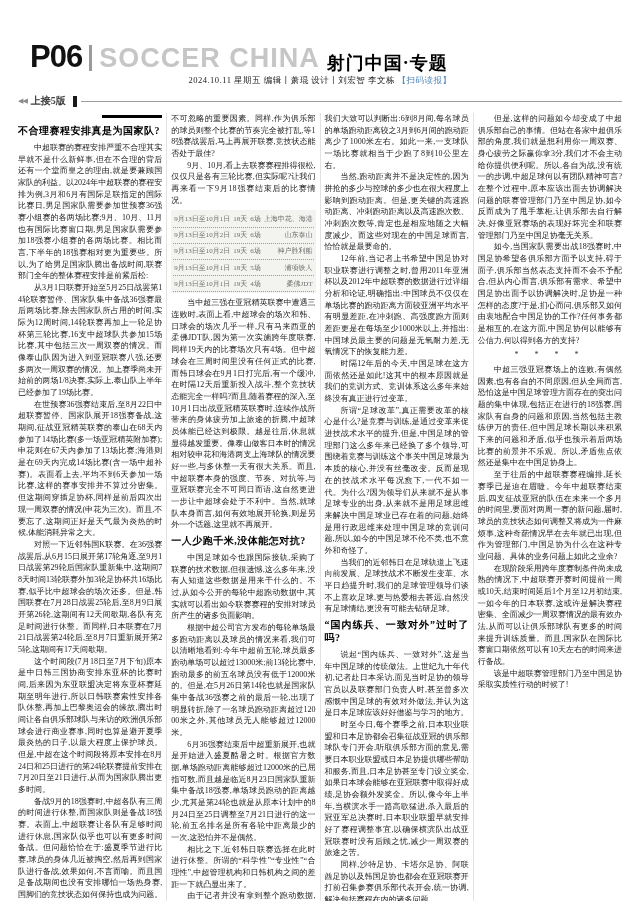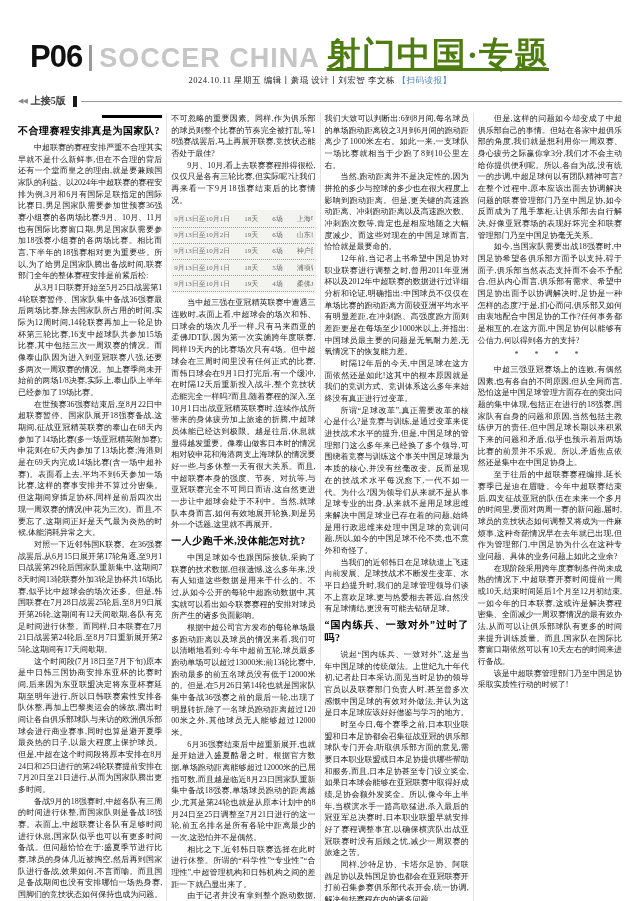--- a/index.html
+++ b/index.html
@@ -7,21 +7,21 @@
     width:640px;height:901px;background:#ffffff;overflow:hidden;
     font-family:"Liberation Serif", serif;color:#1a1a1a;
     -webkit-font-smoothing:antialiased;
   }
   
   .masthead{padding-top:8px;}
   .masthead-row{display:flex;align-items:flex-end;gap:7px;margin-left:30px;width:560px;}
   .page-no{font-family:"Liberation Sans",sans-serif;font-weight:900;font-size:31px;line-height:1;color:#111;letter-spacing:-1px;}
   .mast-sep{width:3px;height:26px;background:#9a9a9a;margin-bottom:1px;}
   .brand{font-family:"Liberation Sans",sans-serif;font-weight:900;font-size:27px;line-height:1;color:#c6c6c6;letter-spacing:1px;margin-top:37px;}
-  .cn-title{font-weight:900;font-size:34px;line-height:1;color:#4d7c0f;letter-spacing:1px;text-decoration:underline;}
+  .cn-title{font-weight:900;font-size:18px;line-height:1;color:#000000;letter-spacing:1px;}
   .dateline{margin-top:3px;text-align:center;font-size:8.5px;color:#222;letter-spacing:.5px;}
   .dateline .extra{color:#4d84b8;}
   
   .cont-row{display:flex;align-items:center;margin:7px 18px 5px 18px;gap:4px;}
   .cont-arrow{font-size:7px;color:#8a8a8a;letter-spacing:-1px;}
   .cont-label{font-size:10px;font-weight:bold;color:#3c3c3c;white-space:nowrap;}
   .cont-tick{width:4px;height:11px;background:#1a1a1a;margin-left:3px;}
   .cont-line{flex:1;height:1px;background:#9c9c9c;}
   
   .article{
@@ -32,21 +32,21 @@
     font-size:8px;line-height:1.46;text-align:justify;overflow:hidden;
   }
   .article p{margin:0;text-indent:2em;word-break:break-all;}
   .head-bar{height:3px;background:#000;width:42%;margin:2px 0 6px auto;}
   h2.section-head{
     font-size:10px;font-weight:900;color:#000;line-height:1.3;
     margin:3px 0 5px 0;letter-spacing:.5px;break-after:avoid;
   }
   
   .sched{margin:4px 0;background:#f3f3f0;font-size:7px;color:#6e6e6e;padding:1px 2px;}
-  .sched-row{display:flex;align-items:center;border-bottom:1px dotted #9a9a9a;padding:2.5px 1px;gap:14px;}
+  .sched-row{display:flex;align-items:center;border-bottom:1px dotted #9a9a9a;padding:2.5px 1px;gap:3px;}
   .sched-row:last-child{border-bottom:1px dotted #9a9a9a;}
   .sched .c-date{flex:0 0 auto;}
   .sched .c-days,.sched .c-games{flex:0 0 auto;}
   .sched .c-team{flex:1;text-align:right;white-space:nowrap;overflow:hidden;}
   
   .star-divider{text-align:center;text-indent:0 !important;letter-spacing:7px;color:#333;margin:3px 0;font-size:8px;}
 </style>
 </head>
 <body>
 

